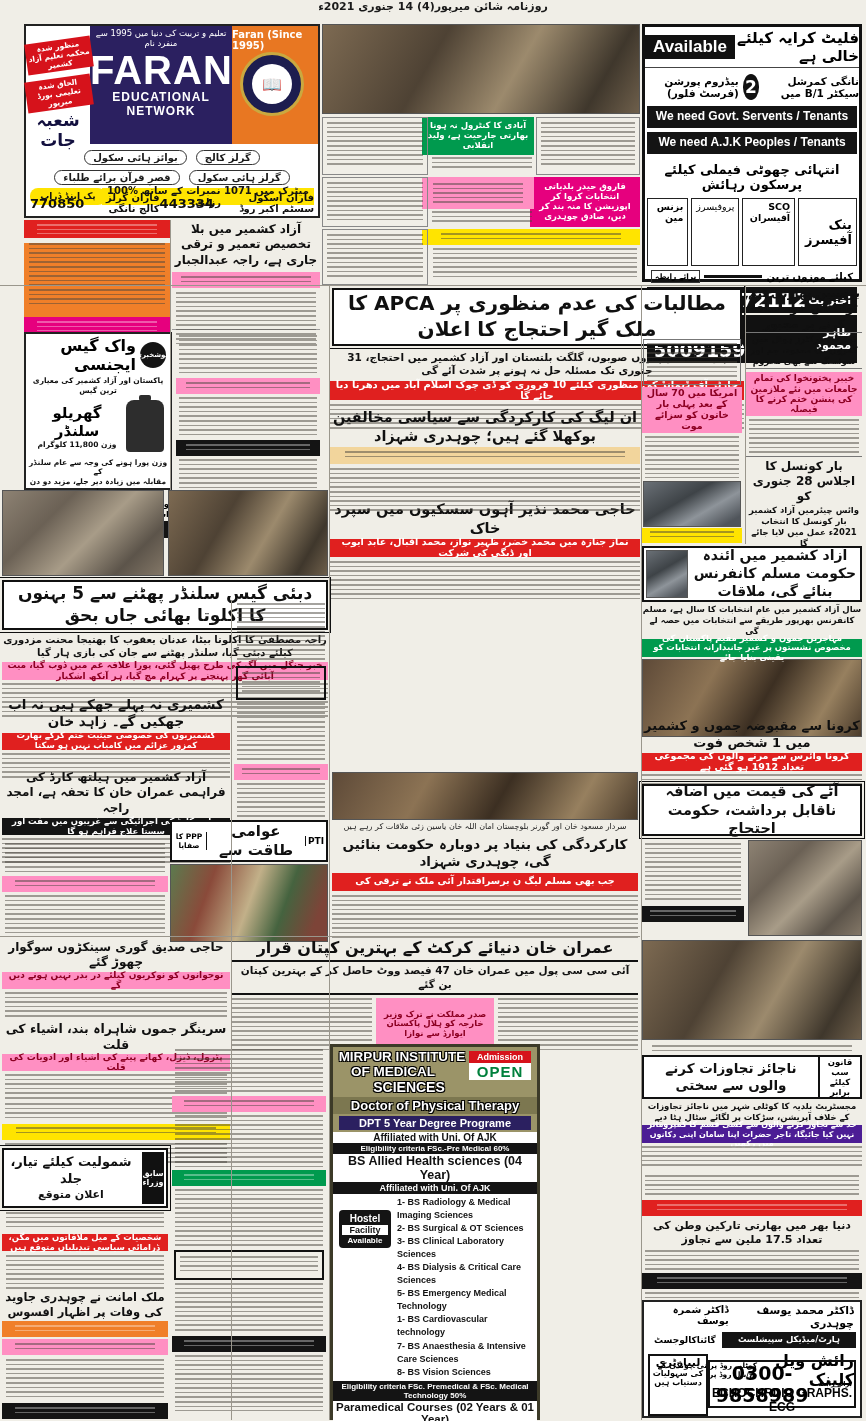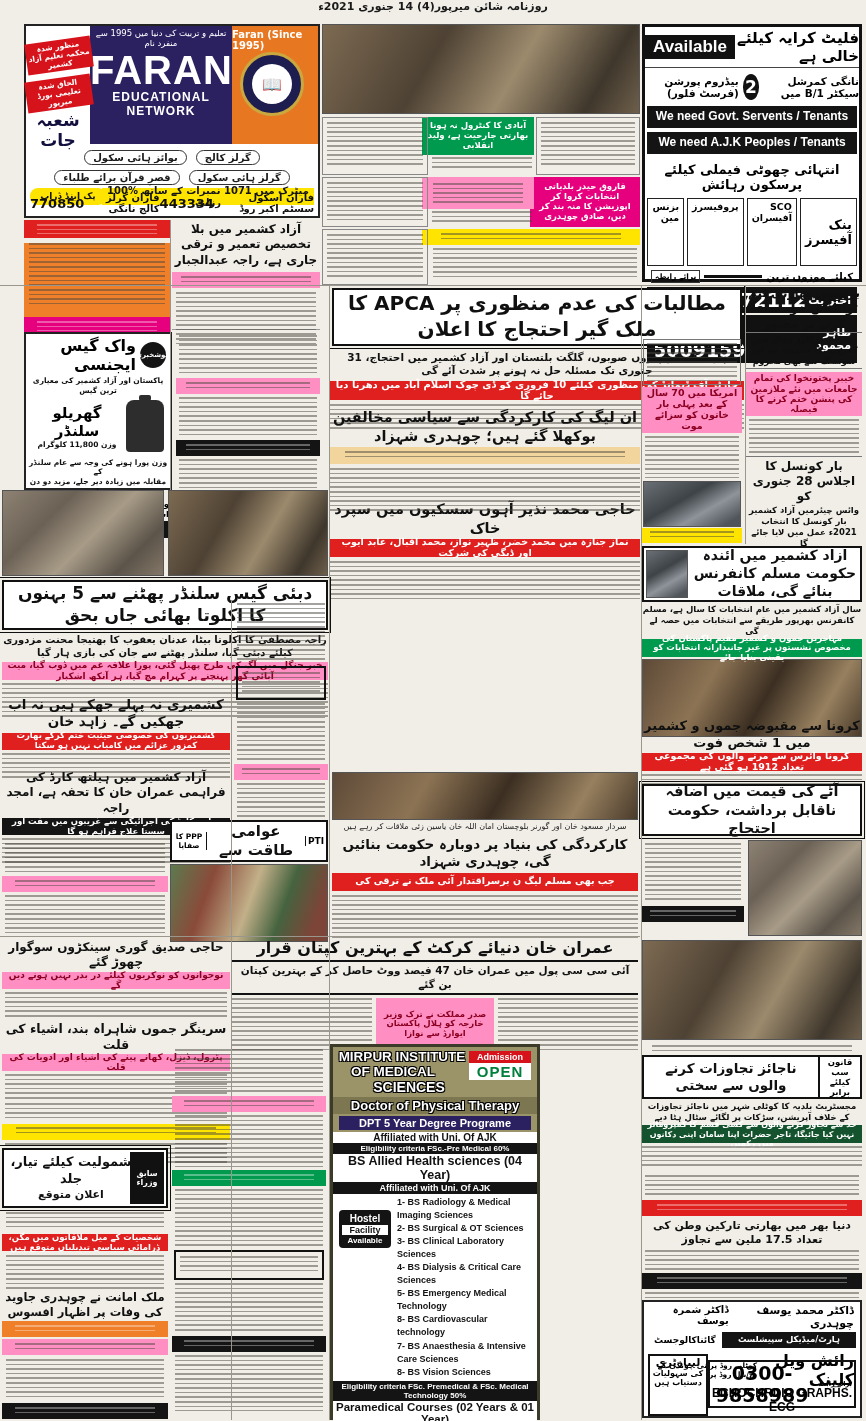--- a/index.html
+++ b/index.html
@@ -18,21 +18,21 @@
   .photo.room{background:linear-gradient(120deg,#5e4a38 0%,#8c7354 30%,#3c2f22 55%,#97805f 80%,#4a3b2b 100%);}
   
   .hl{font-weight:bold;color:#101010;text-align:center;line-height:1.28;}
   .boxhead{border:2px solid #101010;outline:1px solid #101010;outline-offset:2px;background:#fff;display:flex;align-items:center;justify-content:center;padding:2px 6px;}
   .strip{display:flex;align-items:center;justify-content:center;text-align:center;font-weight:bold;line-height:1.15;padding:1px 4px;}
   .strip.red{background:#e0201f;color:#fff;}
   .strip.pink{background:#ff8fc2;color:#8c0022;}
   .strip.magenta{background:#e6007e;color:#fff;}
   .strip.black{background:#141414;color:#fff;}
   .strip.green{background:#009a4e;color:#fff;}
-  .strip.blue{background:#14532d;color:#fff;}
+  .strip.blue{background:#4c1d95;color:#fff;}
   .strip.yellow{background:#ffe400;color:#141414;}
   .strip.tan{background:#f2d59c;color:#59290a;}
   .strip.orange{background:#f07f29;color:#fff;}
   .cap{font-size:8px;color:#222;text-align:center;line-height:1.2;}
   .mini{font-size:9px;font-weight:bold;text-align:center;line-height:1.3;color:#101010;}
   
   .faran{border:2px solid #222;background:#fff;}
   .faran .logo-col{position:absolute;top:0;right:0;width:86px;height:118px;background:#e87722;}
   .faran .crest{position:absolute;top:26px;right:14px;width:58px;height:58px;border-radius:50%;background:#1d1d4f;border:3px solid #caa83f;display:flex;align-items:center;justify-content:center;}
   .faran .crest-inner{width:40px;height:40px;border-radius:50%;background:#fff;display:flex;align-items:center;justify-content:center;font-size:16px;}
@@ -140,21 +140,21 @@
       <span style="background:#111;color:#fff;border-radius:50%;width:26px;height:26px;display:flex;align-items:center;justify-content:center;font-size:17px;">2</span>
       <span>بیڈروم پورشن (فرسٹ فلور)</span>
     </div>
     <div class="strip black en" style="height:20px;font-size:12px;direction:ltr;margin:0 2px;">We need Govt. Servents / Tenants</div>
     <div style="height:4px;"></div>
     <div class="strip black en" style="height:20px;font-size:12px;direction:ltr;margin:0 2px;">We need A.J.K Peoples / Tenants</div>
     <div style="text-align:center;font-weight:bold;font-size:13px;padding:8px 2px 4px;">انتہائی چھوٹی فیملی کیلئے پرسکون رہائش</div>
     <div style="display:flex;justify-content:center;gap:3px;padding:2px;">
       <span style="border:1.5px solid #222;font-weight:bold;font-size:13px;padding:18px 4px;">بنک آفیسرز</span>
       <span style="border:1.5px solid #222;font-weight:bold;font-size:9.5px;padding:2px 4px;">SCO آفیسران</span>
-      <span style="border:1.5px solid #222;font-weight:bold;font-size:9.5px;padding:2px 4px;">پروفیسرز</span>
+      <span style="border:1.5px solid #222;font-weight:normal;font-size:9.5px;padding:2px 4px;">پروفیسرز</span>
       <span style="border:1.5px solid #222;font-weight:bold;font-size:9.5px;padding:2px 4px;">بزنس مین</span>
     </div>
     <div style="display:flex;align-items:center;gap:4px;padding:2px 6px;font-weight:bold;font-size:10px;">
       <span>کیلئے موزوں ترین</span>
       <span style="flex:1;height:3px;background:#111;"></span>
       <span style="font-size:7.5px;border:1px solid #333;padding:1px 3px;">برائے رابطہ</span>
     </div>
     <div style="background:#111;color:#fff;margin:2px;padding:2px 6px;display:flex;justify-content:space-between;align-items:center;">
       <span style="font-size:11px;font-weight:bold;">اختر بٹ</span>
       <span style="font-size:19px;font-weight:bold;direction:ltr;">0307-5572112</span>
@@ -347,21 +347,21 @@
     <div class="greek" style="margin:3px;height:26px;"></div>
     <div class="greek" style="margin:3px;height:18px;"></div>
     <div class="strip yellow" style="height:14px;">
         <div class="greek" style="width:200px;height:9px;"></div>
       </div>
     <div class="greek" style="margin:3px;height:22px;"></div>
   </div>
 
   <div class="blk" style="left:2px;top:1148px;width:166px;height:138px;">
     <div class="boxhead" style="height:52px;position:relative;">
-      <div style="position:absolute;right:2px;top:2px;bottom:2px;width:34px;background:#111;color:#fff;font-size:8px;font-weight:bold;display:flex;align-items:center;justify-content:center;text-align:center;">سابق وزراء</div>
+      <div style="position:absolute;right:2px;top:2px;bottom:2px;width:22px;background:#111;color:#fff;font-size:8px;font-weight:bold;display:flex;align-items:center;justify-content:center;text-align:center;">سابق وزراء</div>
       <div style="margin-right:28px;">
         <div class="hl" style="font-size:13px;">شمولیت کیلئے تیار، جلد</div>
         <div class="hl" style="font-size:11px;">اعلان متوقع</div>
       </div>
     </div>
     <div class="greek" style="margin:4px;height:18px;"></div>
     <div class="strip red" style="height:15px;font-size:8.5px;">شخصیات کے میل ملاقاتوں میں مگن، ڈرامائی سیاسی تبدیلیاں متوقع ہیں</div>
     <div class="greek" style="margin:4px;height:36px;"></div>
   </div>
 
@@ -421,21 +421,21 @@
         <div style="font-size:10px;font-weight:bold;">Hostel</div>
         <div style="font-size:9px;font-weight:bold;background:#fff;color:#111;margin:1px 3px;">Facility</div>
         <div style="font-size:8px;font-weight:bold;">Available</div>
       </div>
       <div style="margin-left:60px;direction:ltr;">
         <div class="course">1-  BS Radiology &amp; Medical Imaging Sciences</div>
         <div class="course">2-  BS Surgical &amp; OT Sciences</div>
         <div class="course">3-  BS Clinical Laboratory Sciences</div>
         <div class="course">4-  BS Dialysis &amp; Critical Care Sciences</div>
         <div class="course">5-  BS Emergency Medical Technology</div>
-        <div class="course">8-  BS Cardiovascular technology</div>
+        <div class="course">1-  BS Cardiovascular technology</div>
         <div class="course">7-  BS Anaesthesia &amp; Intensive Care Sciences</div>
         <div class="course">8-  BS Vision Sciences</div>
       </div>
     </div>
     <div class="bar">Eligibility criteria FSc. Premedical &amp; FSc. Medical Technology 50%</div>
     <div class="white" style="font-weight:bold;font-size:11.5px;text-align:center;">Paramedical Courses (02 Years &amp; 01 Year)</div>
 
   </div>
 
   <div class="blk" style="left:642px;top:546px;width:220px;height:170px;">

